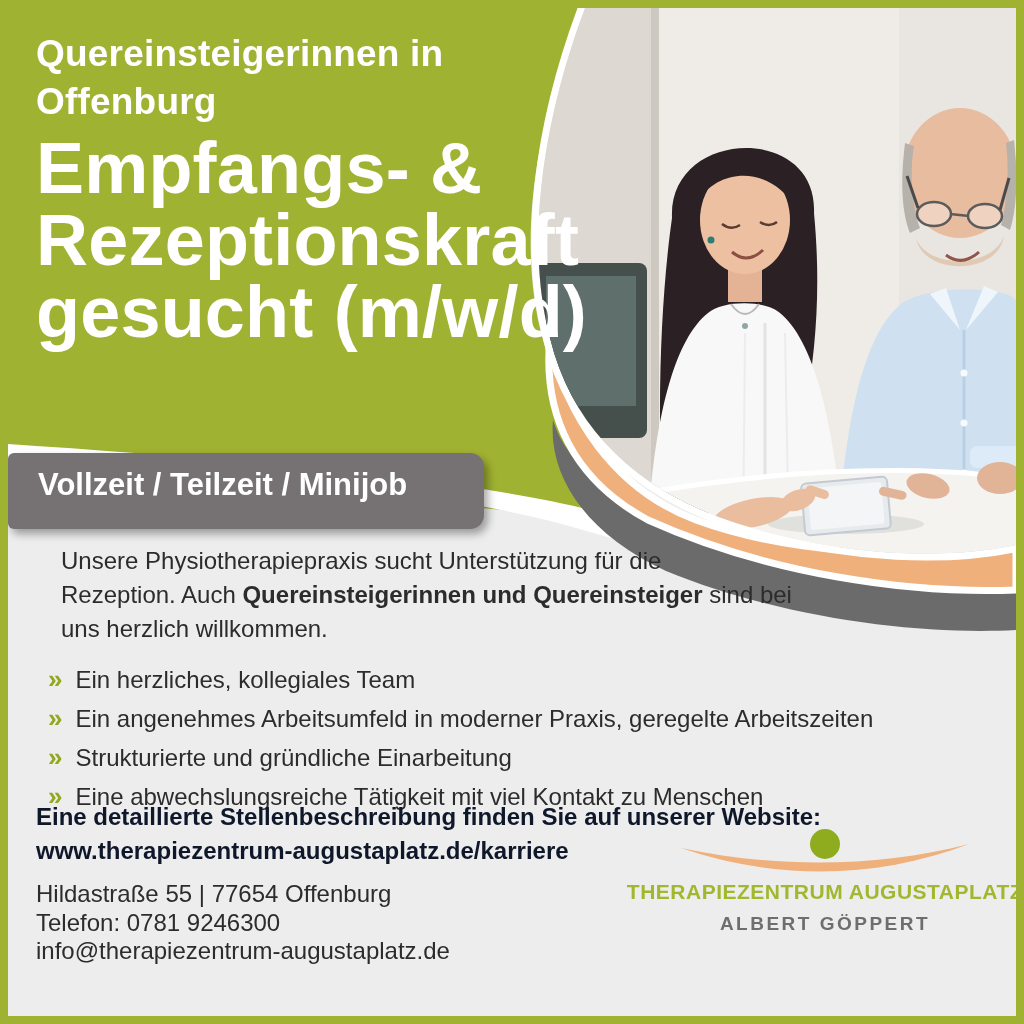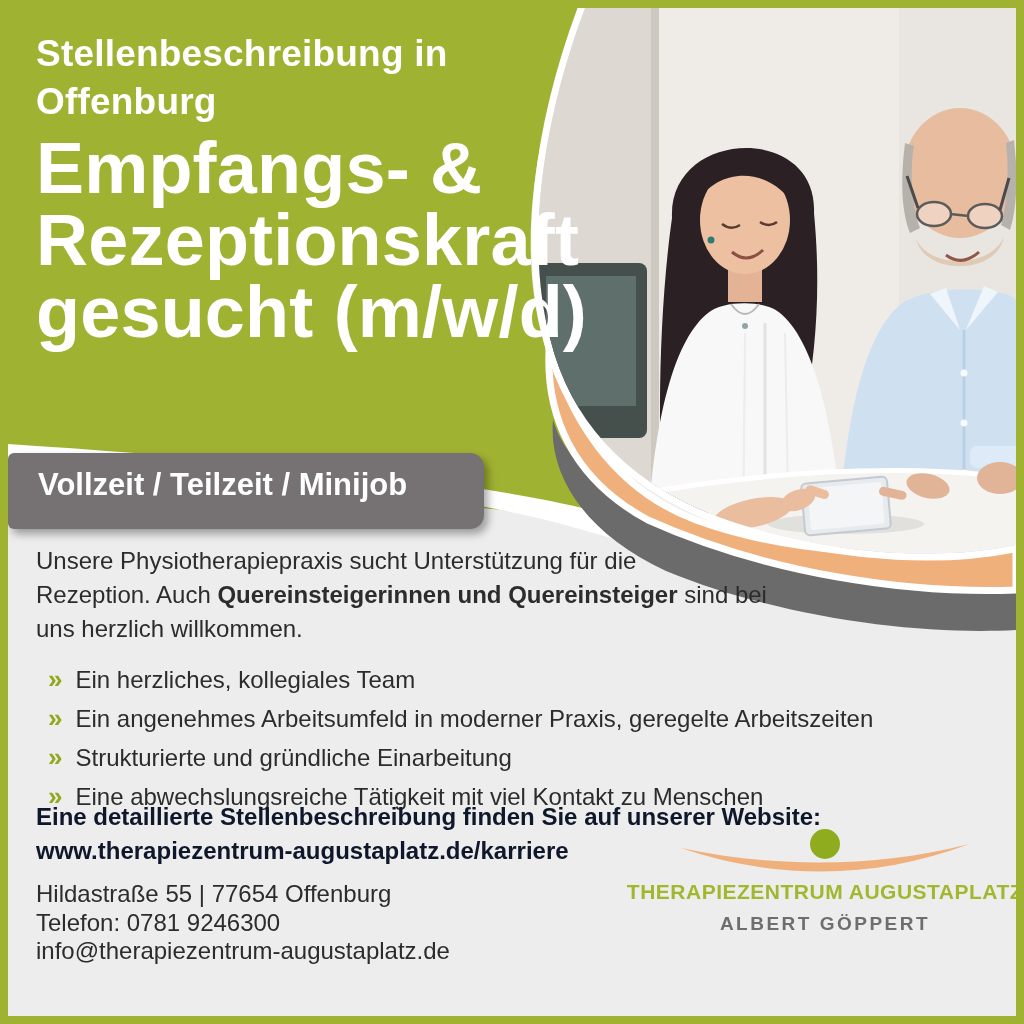--- a/index.html
+++ b/index.html
@@ -45,21 +45,21 @@
     color:#fff;font-size:31px;font-weight:bold;line-height:64px;
     padding-left:30px;box-sizing:border-box;
     white-space:nowrap;
   }
 
   
   .about{
     position:absolute;left:28px;top:536px;
     color:#2c2c2c;font-size:24px;line-height:34px;
   }
-  .about div{white-space:nowrap;}
+  .about div{white-space:nowrap;margin-left:25px;}
   .about .hl{font-weight:bold;}
 
   .benefits{
     position:absolute;left:28px;top:640px;
     list-style:none;margin:12px;padding:0;
     color:#2c2c2c;font-size:24px;
   }
   .benefits li{line-height:38px;white-space:nowrap;}
   .benefits .chev{
     color:#94a81f;font-weight:bold;font-size:26px;
@@ -186,21 +186,21 @@
             <rect x="962" y="438" width="52" height="22" rx="7" fill="#dcebf7"></rect>
             <ellipse cx="992" cy="470" rx="23" ry="16" fill="#e2b497"></ellipse>
             <ellipse cx="920" cy="478" rx="22" ry="12" transform="rotate(14 920 478)" fill="#e2b497"></ellipse>
             <rect x="872" y="478" width="28" height="9" rx="4.5" transform="rotate(12 872 478)" fill="#e2b497"></rect>
           </g>
         </g>
       </g>
     </svg>
 
     <div class="hero-title">
-      <div>Stellenbeschreibung in</div>
+      <div>Quereinsteigerinnen in</div>
       <div>Offenburg</div>
     </div>
     <div class="hero-headline">
       <div>Empfangs- &amp;</div>
       <div>Rezeptionskraft</div>
       <div>gesucht (m/w/d)</div>
     </div>
 
     <div class="banner">
       <span>Vollzeit / Teilzeit / Minijob</span>

